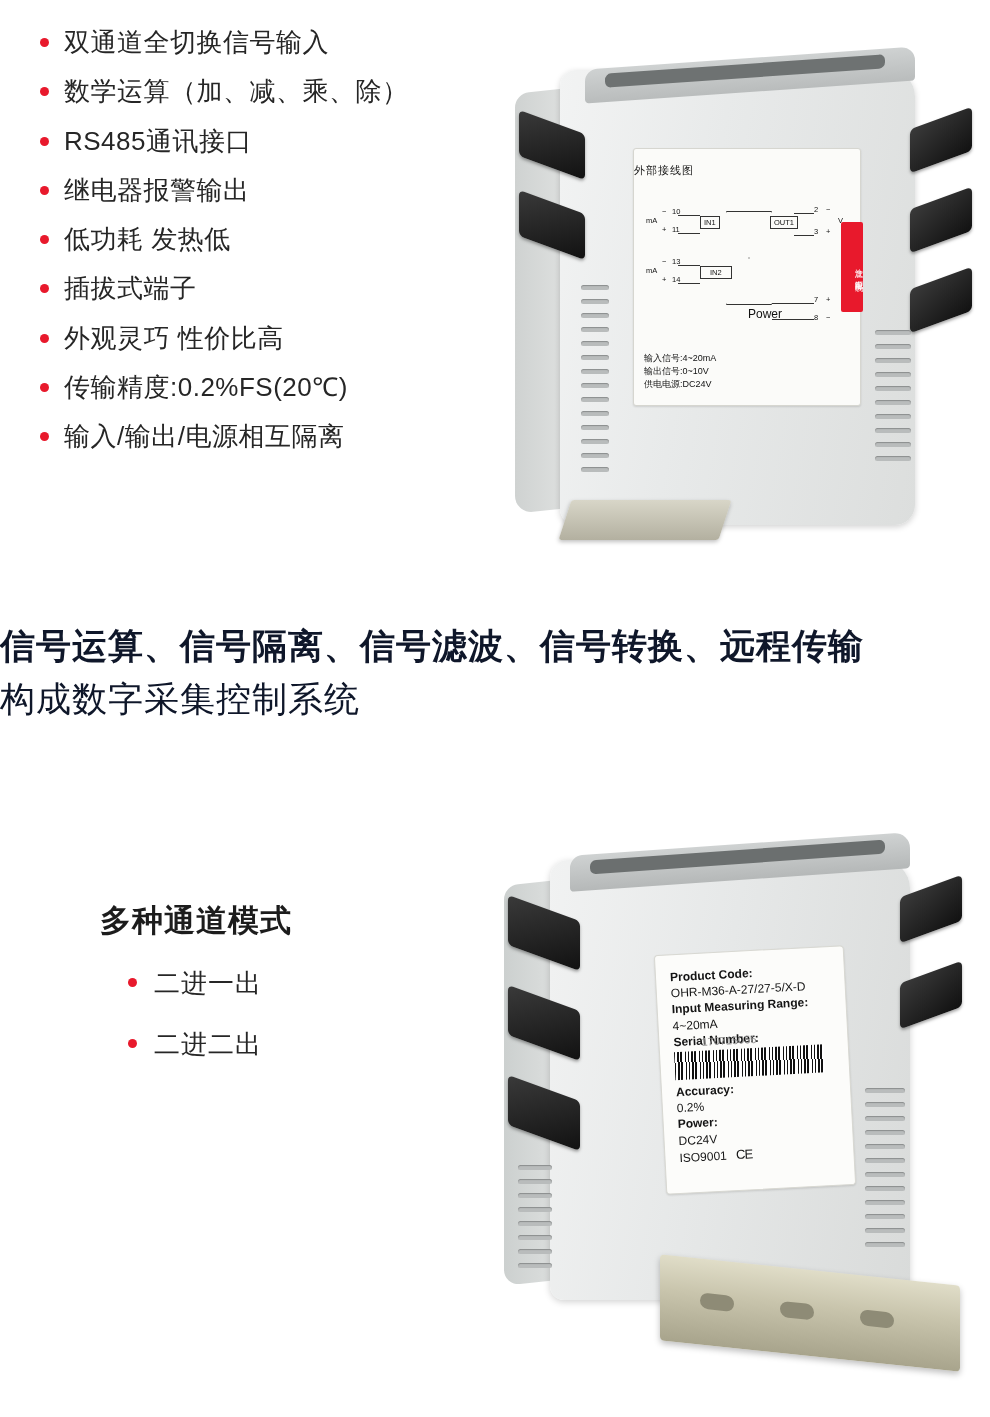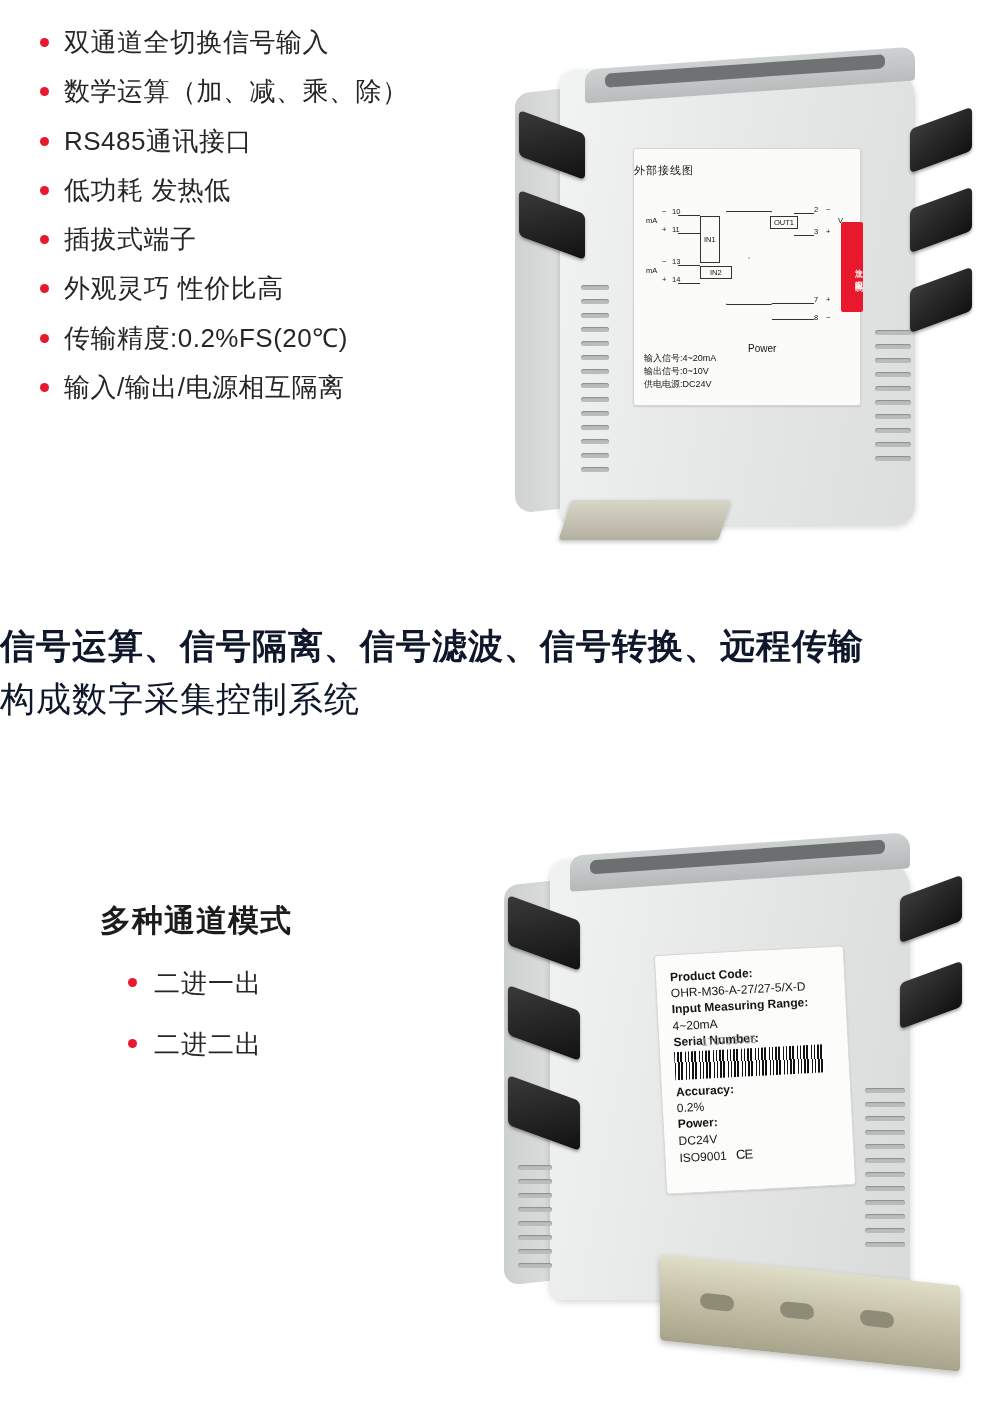--- a/index.html
+++ b/index.html
@@ -400,20 +400,21 @@
 </style>
 </head>
 <body>
 
 <div class="page">
 
   <ul class="feature-list">
     <li><span class="dot"></span><span>双通道全切换信号输入</span></li>
     <li><span class="dot"></span><span>数学运算（加、减、乘、除）</span></li>
     <li><span class="dot"></span><span>RS485通讯接口</span></li>
+    <li><span class="dot"></span><span>继电器报警输出</span></li>
     <li><span class="dot"></span><span>低功耗 发热低</span></li>
     <li><span class="dot"></span><span>插拔式端子</span></li>
     <li><span class="dot"></span><span>外观灵巧 性价比高</span></li>
     <li><span class="dot"></span><span>传输精度:0.2%FS(20℃)</span></li>
     <li><span class="dot"></span><span>输入/输出/电源相互隔离</span></li>
   </ul>
 
   <div class="device1">
     <div class="d1-left"></div>
     <div class="d1-body"></div>
@@ -459,37 +460,37 @@
       <div class="lbl-title">外部接线图</div>
 
       <div class="diag">
         <div class="hourglass"></div>
 
         <div class="txt" style="left:30px; top:16px;">10</div>
         <div class="txt" style="left:20px; top:16px;">−</div>
         <div class="txt" style="left:30px; top:34px;">11</div>
         <div class="txt" style="left:20px; top:34px;">+</div>
         <div class="txt" style="left:4px; top:25px;">mA</div>
-        <div class="txt" style="left:58px; top:25px; border:1px solid #333; padding:18px 3px;">IN1</div>
+        <div class="txt" style="left:58px; top:25px; border:1px solid #333; padding:1px 3px;">IN1</div>
 
         <div class="txt" style="left:30px; top:66px;">13</div>
         <div class="txt" style="left:20px; top:66px;">−</div>
         <div class="txt" style="left:30px; top:84px;">14</div>
         <div class="txt" style="left:20px; top:84px;">+</div>
         <div class="txt" style="left:4px; top:75px;">mA</div>
         <div class="txt" style="left:58px; top:75px; border:1px solid #333; padding:1px 9px;">IN2</div>
 
         <div class="txt" style="left:128px; top:25px; border:1px solid #333; padding:1px 3px;">OUT1</div>
         <div class="txt" style="left:172px; top:14px;">2</div>
         <div class="txt" style="left:184px; top:14px;">−</div>
         <div class="txt" style="left:172px; top:36px;">3</div>
         <div class="txt" style="left:184px; top:36px;">+</div>
         <div class="txt" style="left:196px; top:25px;">V</div>
 
-        <div class="txt" style="left:106px; top:116px; font-size:10px;margin-top:36px;">Power</div>
+        <div class="txt" style="left:106px; top:116px; font-size:12px;">Power</div>
         <div class="txt" style="left:172px; top:104px;">7</div>
         <div class="txt" style="left:184px; top:104px;">+</div>
         <div class="txt" style="left:172px; top:122px;">8</div>
         <div class="txt" style="left:184px; top:122px;">−</div>
 
         <div class="line" style="left:36px; top:24px; width:22px;"></div>
         <div class="line" style="left:36px; top:42px; width:22px;"></div>
         <div class="line" style="left:36px; top:74px; width:22px;"></div>
         <div class="line" style="left:36px; top:92px; width:22px;"></div>
         <div class="line" style="left:152px; top:22px; width:20px;"></div>

